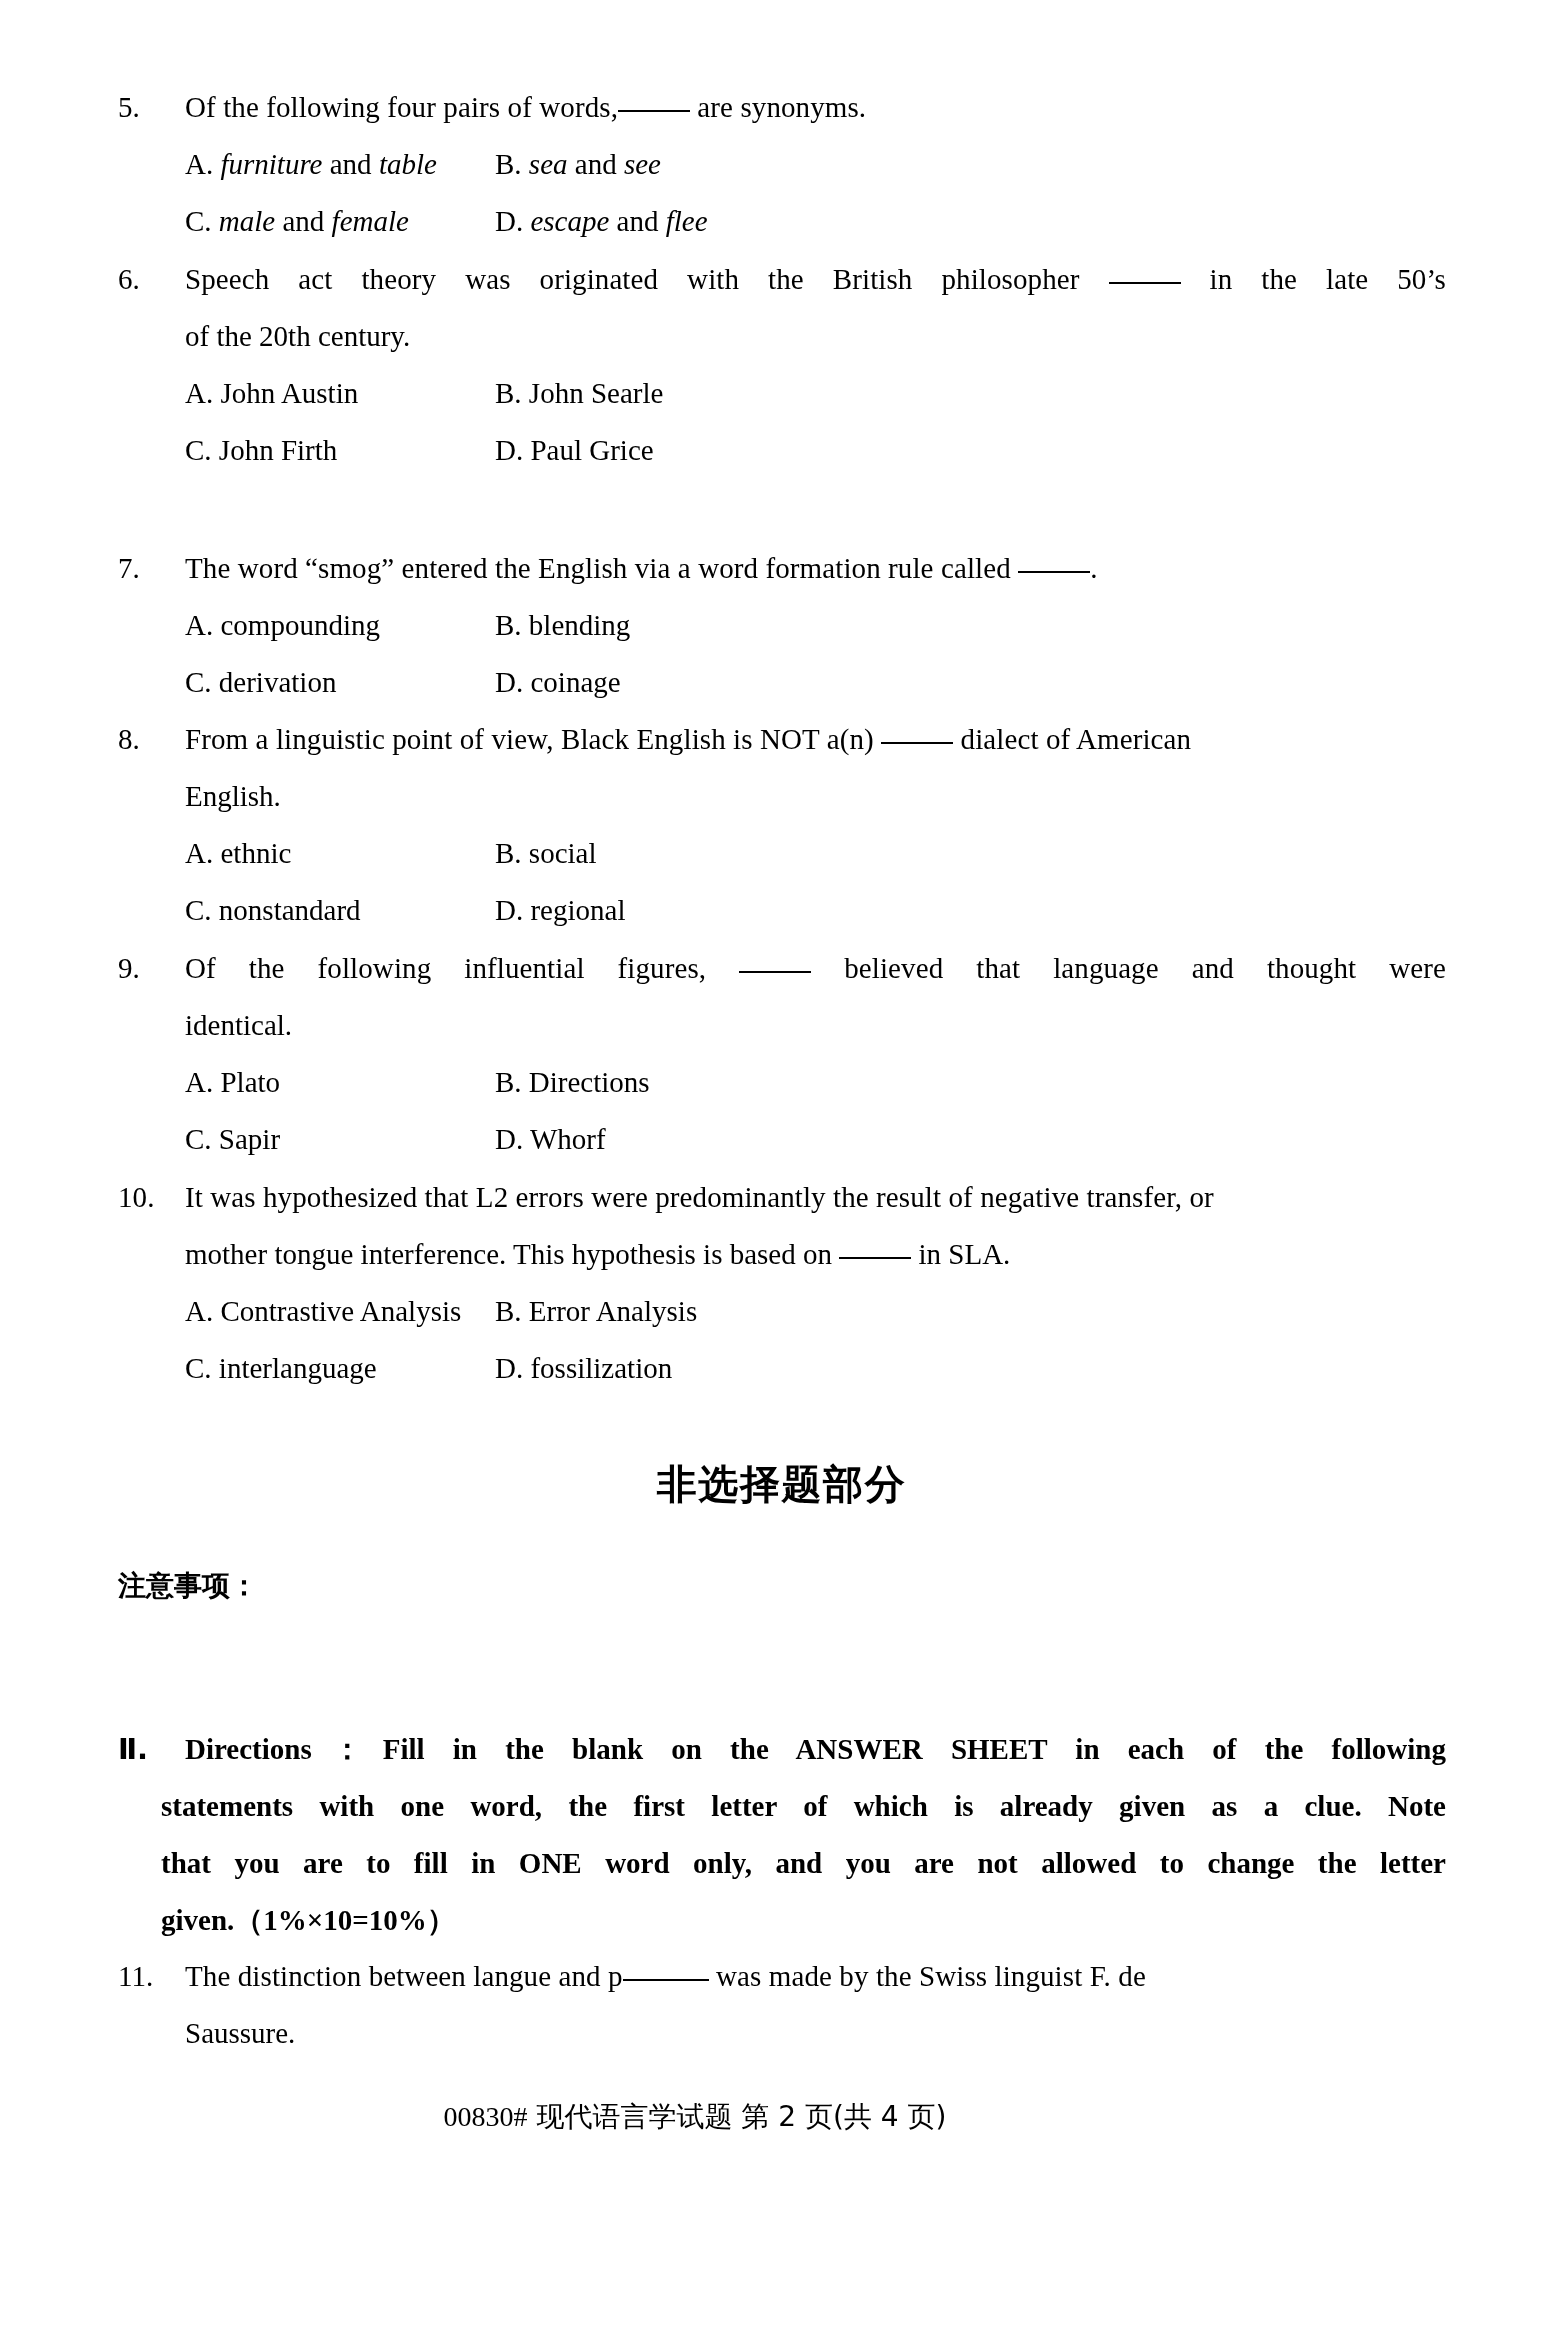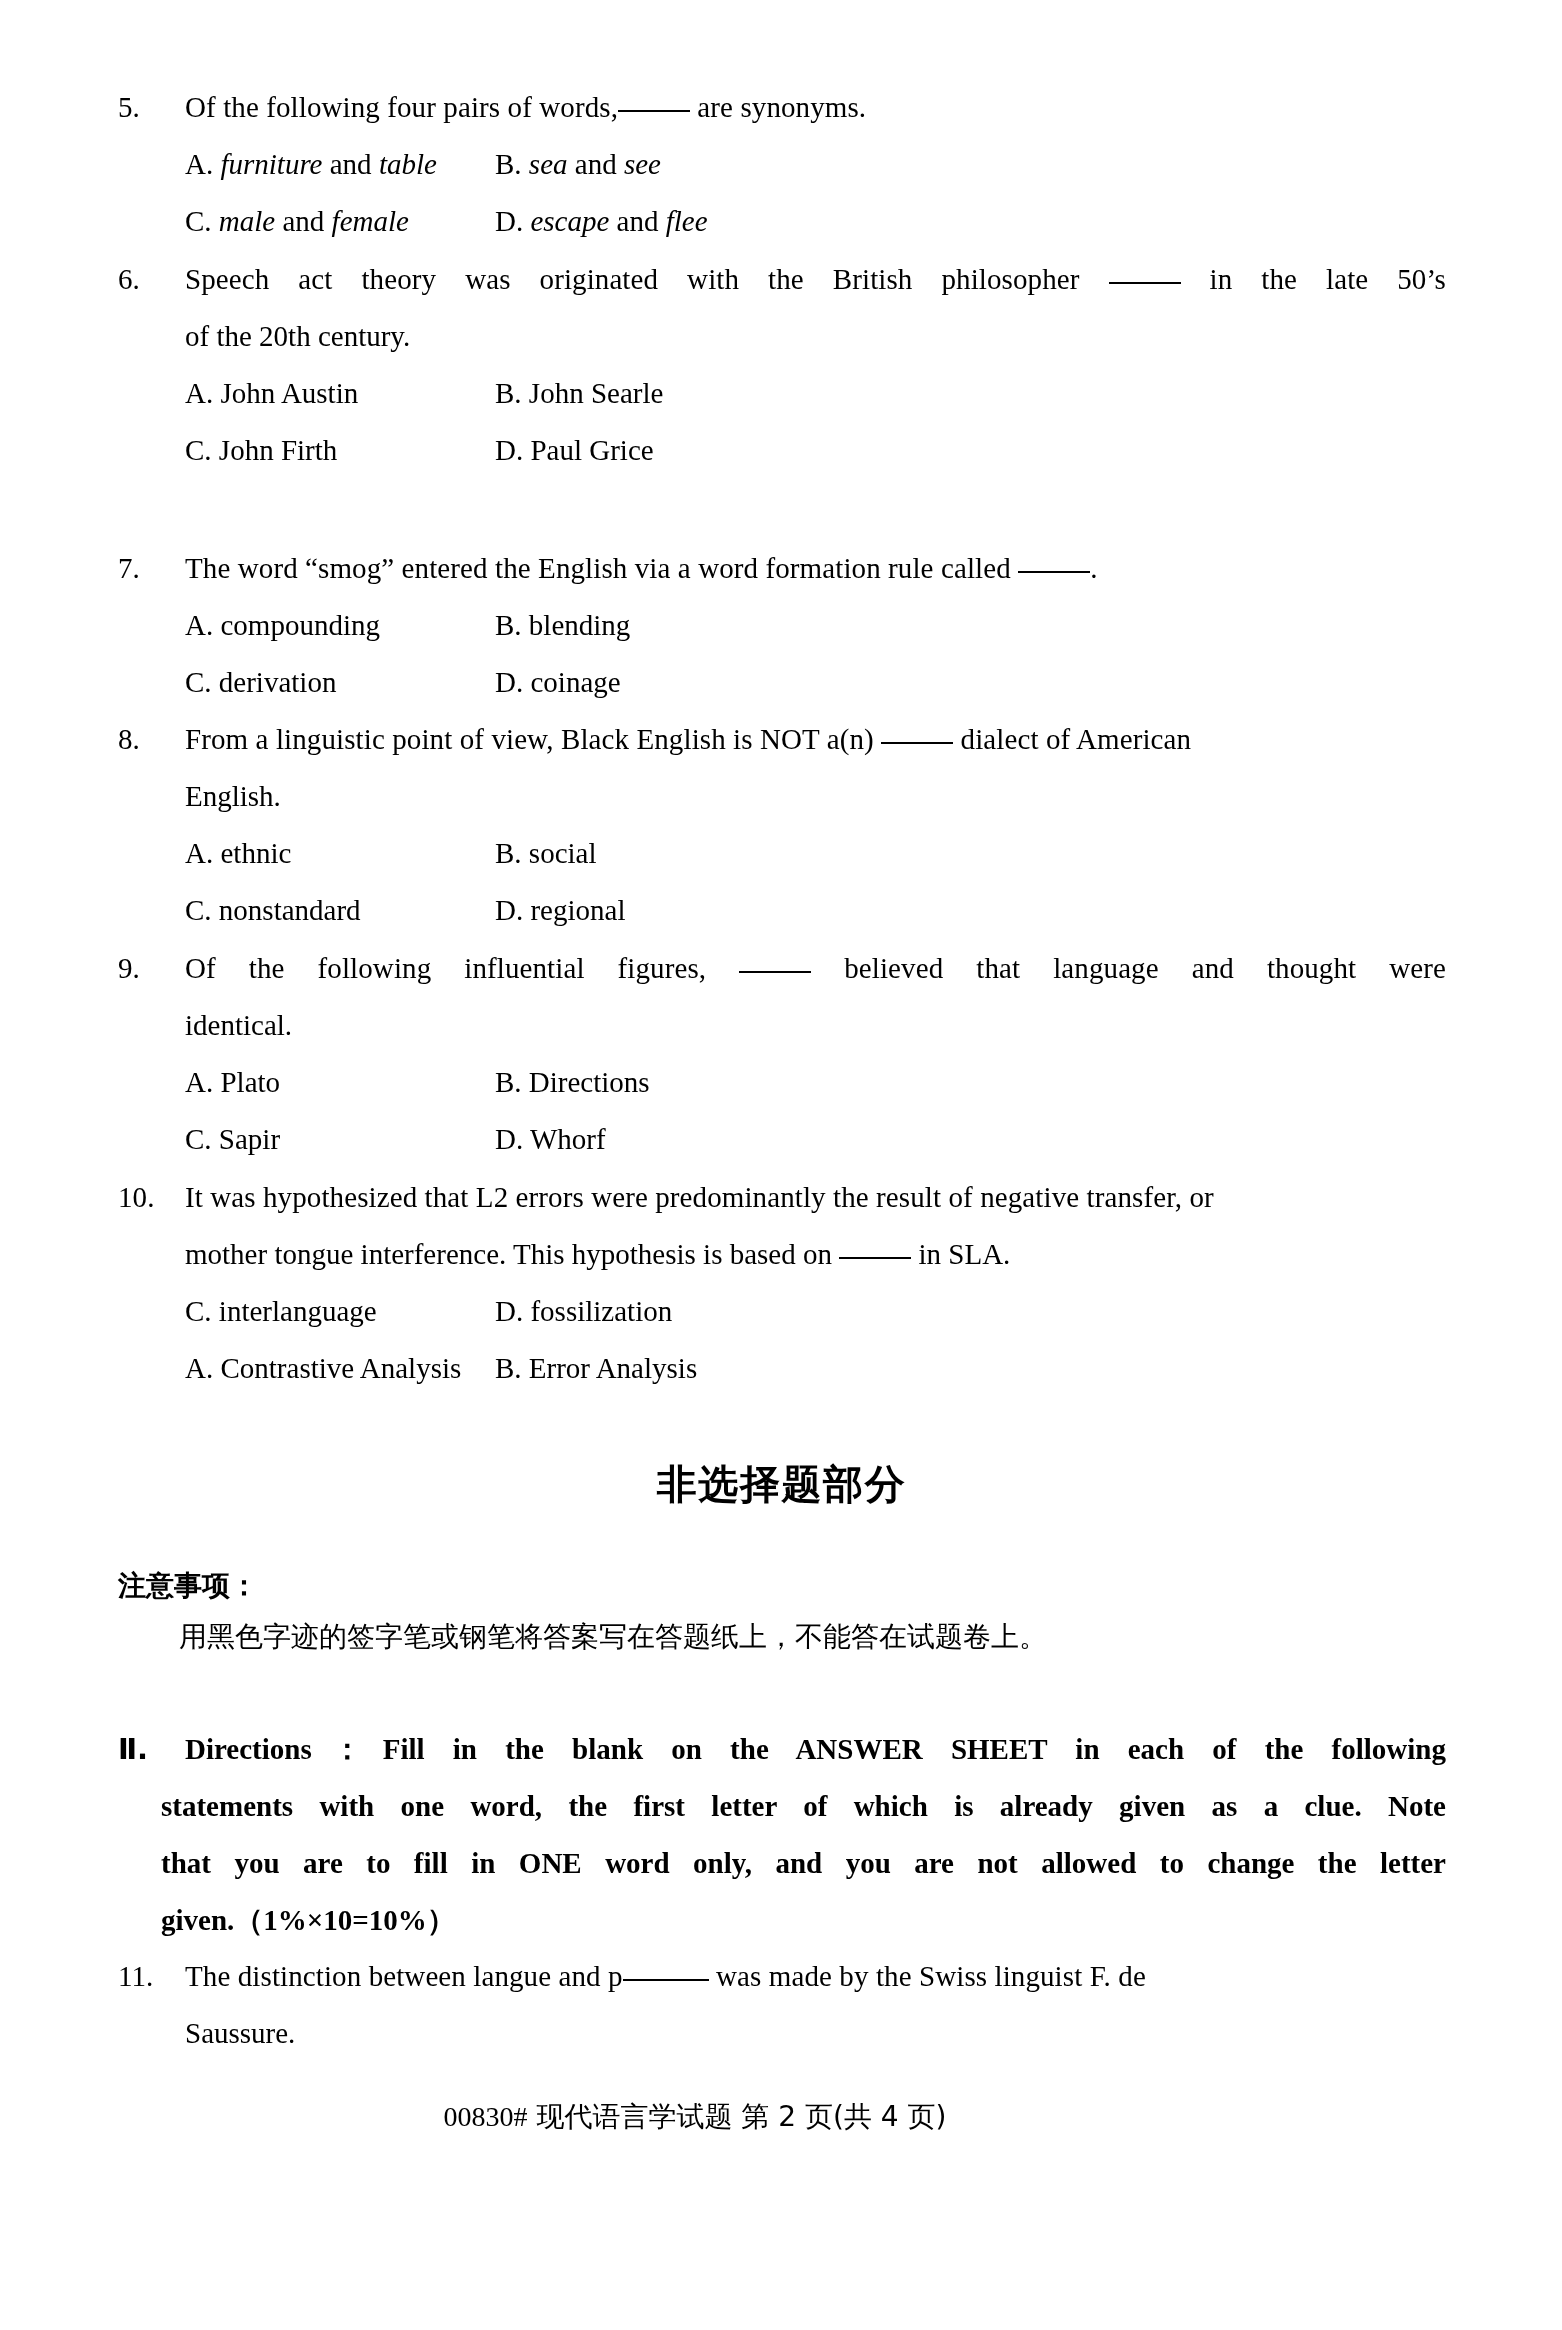--- a/index.html
+++ b/index.html
@@ -234,33 +234,32 @@
     </div>
   </div>
 
   <div class="qblock" style="top:1169px;">
     <div class="qrow">
       <span class="qnum">10.</span>
       <span class="qtext">It was hypothesized that L2 errors were predominantly the result of negative transfer, or</span>
     </div>
     <div class="cont"><span>mother tongue interference. This hypothesis is based on</span> <span class="blank bl-lg"></span> <span>in SLA.</span></div>
     <div class="opts">
+      <div class="opt-a"><span>A.</span> <span>Contrastive Analysis</span></div>
+      <div class="opt-b"><span>B.</span> <span>Error Analysis</span></div>
+    </div>
+    <div class="opts">
       <div class="opt-a"><span>C.</span> <span>interlanguage</span></div>
       <div class="opt-b"><span>D.</span> <span>fossilization</span></div>
     </div>
-    <div class="opts">
-      <div class="opt-a"><span>A.</span> <span>Contrastive Analysis</span></div>
-      <div class="opt-b"><span>B.</span> <span>Error Analysis</span></div>
-    </div>
   </div>
 
   <div class="section-title cn" style="top:1457px;">非选择题部分</div>
 
   <div class="notice-label cn" style="top:1567px;">注意事项：</div>
-  <div class="notice-body cn" style="top:1618px;">用黑色字迹的签字笔或钢笔将答案写在答题纸上，不能答在试题卷上。</div>
 
   <div class="dirblock" style="top:1721px;">
     <div class="dirrow">
       <span class="dirnum cn">Ⅱ.</span>
       <span class="dirtext">Directions：Fill in the blank on the ANSWER SHEET in each of the following</span>
     </div>
     <div class="dircont">statements with one word, the first letter of which is already given as a clue. Note</div>
     <div class="dircont">that you are to fill in ONE word only, and you are not allowed to change the letter</div>
     <div class="dircont last">given.（1%×10=10%）</div>
   </div>

